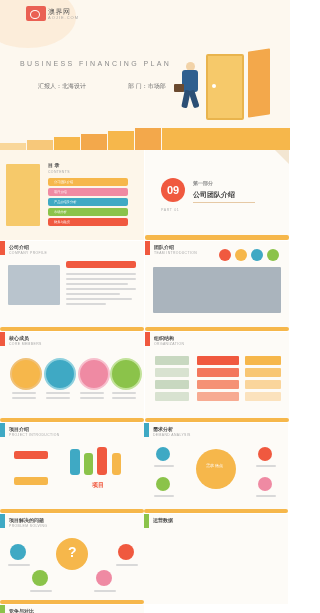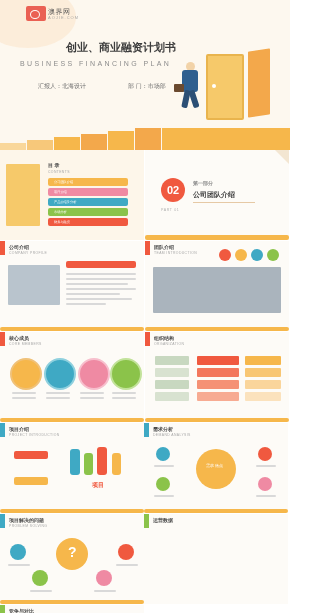--- a/index.html
+++ b/index.html
@@ -64,21 +64,20 @@
 
   <div class="cover">
     <div class="cov-blob"></div>
 
     <div class="wm">
       <div class="wm-badge"></div>
       <div class="wm-txt">澳界网</div>
       <div class="wm-sub">AOJIE.COM</div>
     </div>
 
-    <div class="cov-title">创业、商业融资计划书</div>
     <div class="cov-en">BUSINESS   FINANCING   PLAN</div>
     <div class="cov-meta1">汇报人：北海设计</div>
     <div class="cov-meta2">部  门：市场部</div>
 
     <div class="door-open"></div>
     <div class="door"></div>
     <div class="biz">
       <div class="head"></div>
         <div class="body"></div>
         <div class="leg1"></div>
@@ -111,21 +110,21 @@
       <div class="bar" style="left:48px;top:48px;width:80px;height:8px;background:#3fa9c4;"></div>
       <div class="mini" style="left:54px;top:49.5px;color:#fff;">产品介绍及分析</div>
       <div class="bar" style="left:48px;top:58px;width:80px;height:8px;background:#8bc34a;"></div>
       <div class="mini" style="left:54px;top:59.5px;color:#fff;">市场分析</div>
       <div class="bar" style="left:48px;top:68px;width:80px;height:8px;background:#f0593f;"></div>
       <div class="mini" style="left:54px;top:69.5px;color:#fff;">财务与融资</div>
     </div>
 
     <div class="slide right">
       <div class="fold"></div>
-      <div class="circ-num" style="left:16px;top:28px;">02</div>
+      <div class="circ-num" style="left:16px;top:28px;">09</div>
       <div class="s-title" style="left:48px;top:30px;font-size:5px;color:#8a8a8a;">第一部分</div>
       <div class="sec-title" style="left:48px;top:40px;">公司团队介绍</div>
       <div class="part" style="left:16px;top:58px;">PART 01</div>
       <div class="ln" style="left:48px;top:52px;width:62px;background:#e6c9a5;"></div>
       <div class="bar" style="left:0;bottom:0;width:144px;height:5px;background:#f6b74b;"></div>
     </div>
 
     <div class="slide">
       <div class="tl-mark"></div>
       <div class="s-title" style="left:9px;top:3px;">公司介绍</div>

